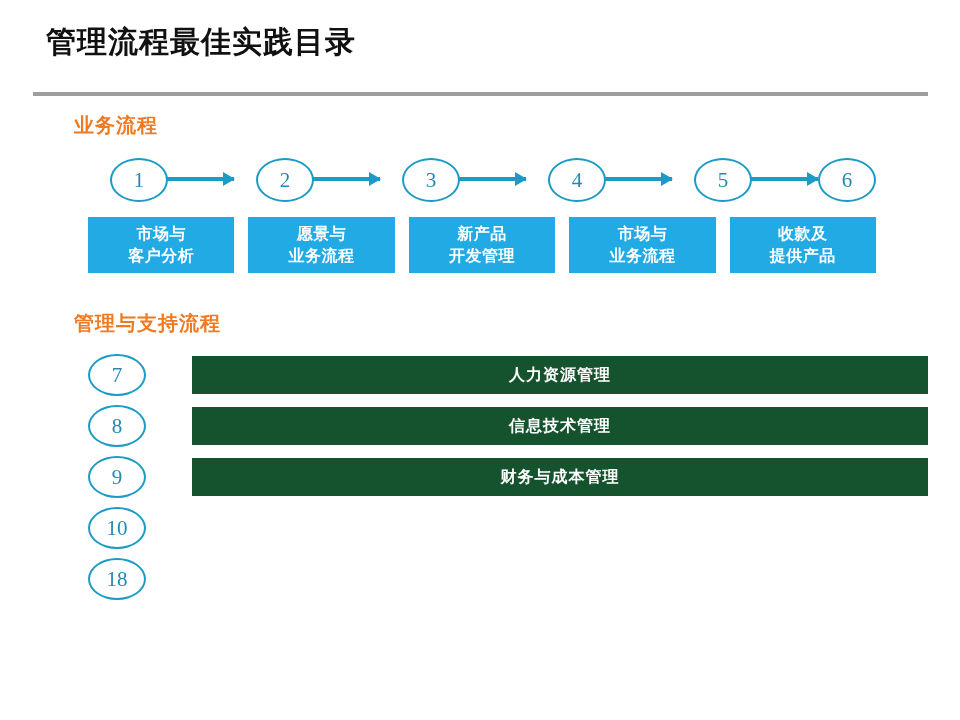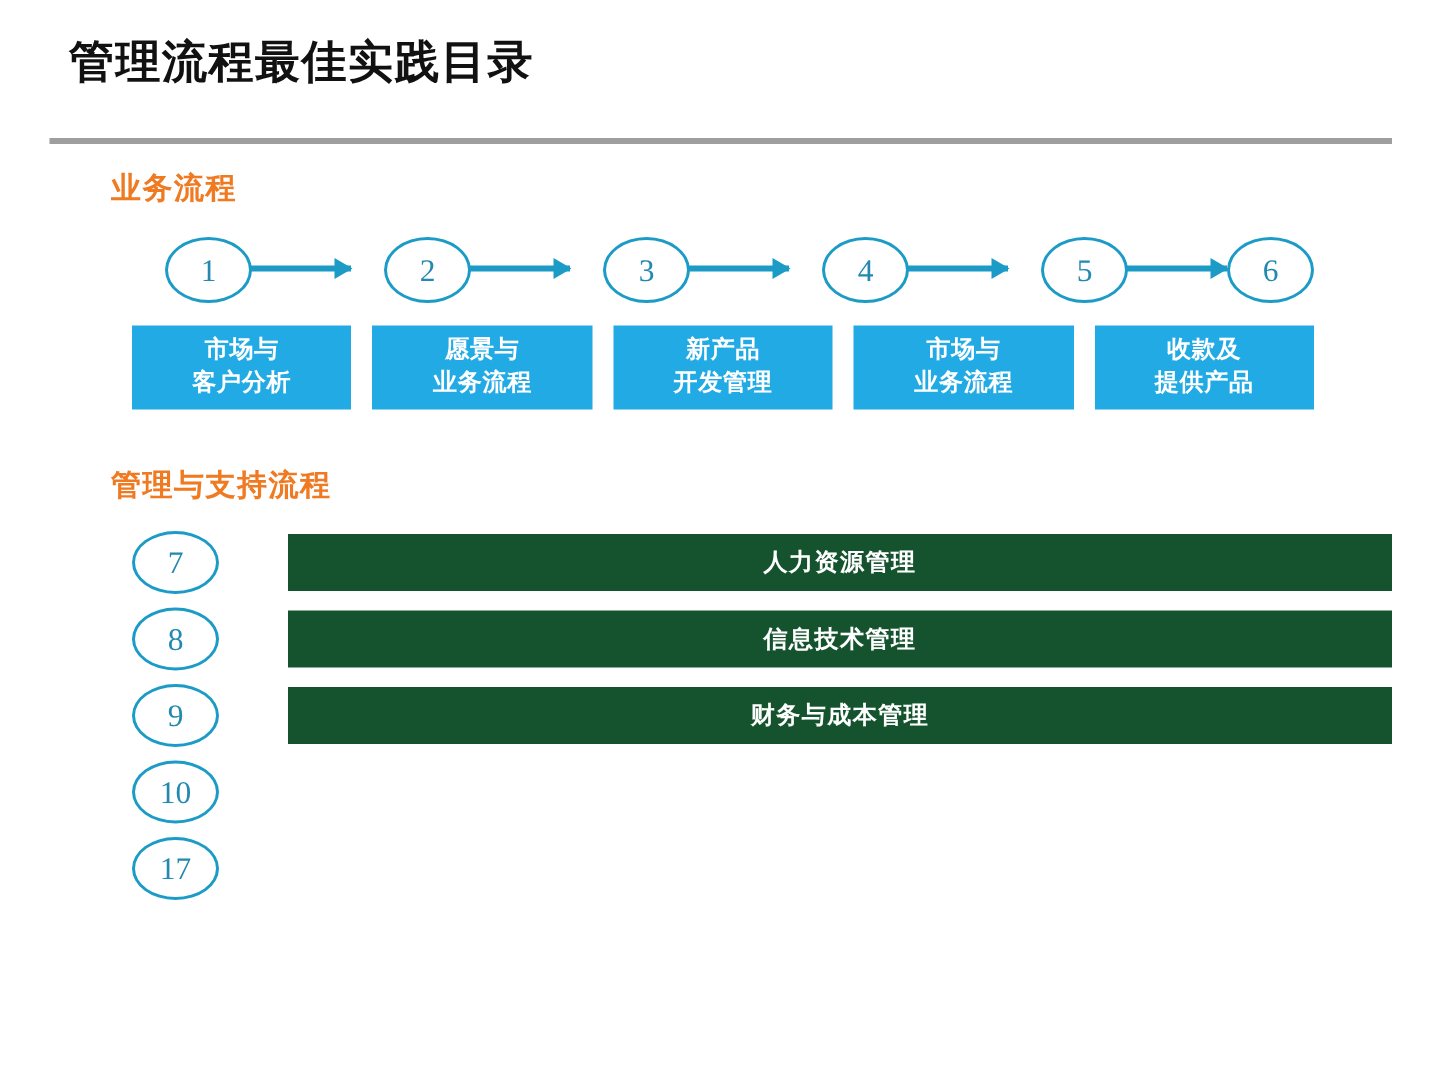--- a/index.html
+++ b/index.html
@@ -229,17 +229,17 @@
       <div class="support-bar">信息技术管理</div>
     </div>
     <div class="support-row">
       <div class="support-node">9</div>
       <div class="support-bar">财务与成本管理</div>
     </div>
     <div class="support-row">
       <div class="support-node">10</div>
     </div>
     <div class="support-row">
-      <div class="support-node">17</div>
+      <div class="support-node">18</div>
     </div>
   </div>
 
 </div>
 
 </body></html>

